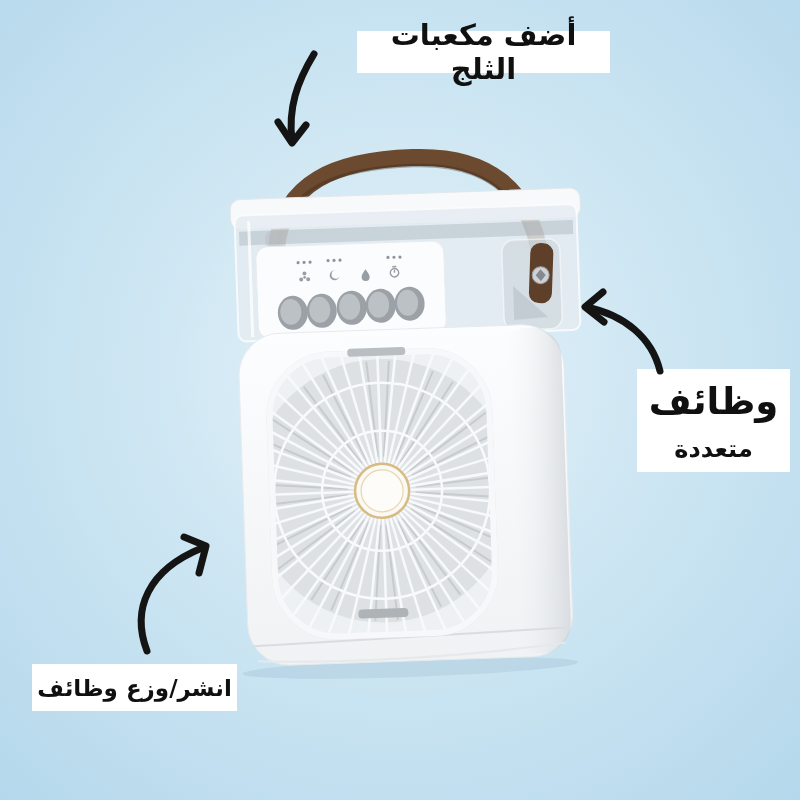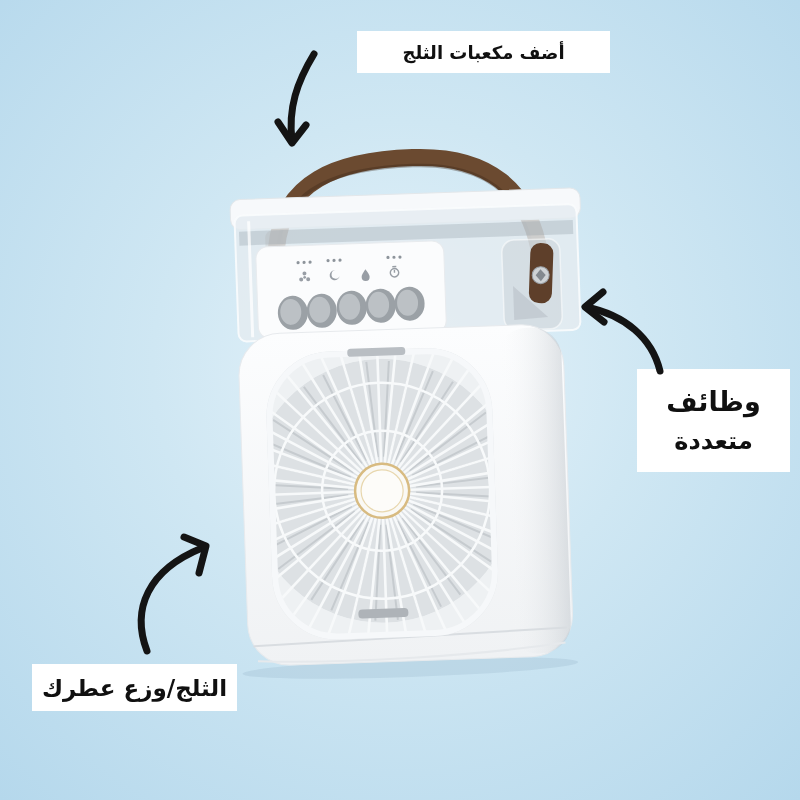--- a/index.html
+++ b/index.html
@@ -10,23 +10,23 @@
       var(--bg-mid,#cfe7f3) 42%,
       var(--bg-edge,#b5d8ec) 100%);
     font-family:"DejaVu Sans",sans-serif;
   }
   .layer{position:absolute;left:0;top:0;width:800px;height:800px;}
   .label{
     position:absolute;background:var(--label-bg,#ffffff);color:var(--label-text,#101010);
     font-weight:700;direction:rtl;text-align:center;
     display:flex;align-items:center;justify-content:center;
   }
-  .label-top{left:357px;top:31px;width:253px;height:42px;font-size:18px;}
+  .label-top{left:357px;top:31px;width:253px;height:42px;font-size:29px;}
   .label-right{left:637px;top:369px;width:153px;height:103px;flex-direction:column;line-height:1.55;}
-  .label-right .l1{font-size:27px;}
+  .label-right .l1{font-size:37px;}
   .label-right .l2{font-size:24px;}
   .label-bottom{left:32px;top:664px;width:205px;height:47px;font-size:23px;}
   .arrow{stroke:var(--arrow,#141414);stroke-width:7;fill:none;stroke-linecap:round;stroke-linejoin:round;}
 </style>
 </head>
 <body>
 
 <div class="stage">
 
   <svg class="layer" viewBox="0 0 800 800" aria-hidden="true">
@@ -247,21 +247,21 @@
     </g>
   </svg>
 
   <div class="label label-top">أضف مكعبات الثلج</div>
 
   <div class="label label-right">
     <span class="l1">وظائف</span>
     <span class="l2">متعددة</span>
   </div>
 
-  <div class="label label-bottom">الثلج/وزع عطرك</div>
+  <div class="label label-bottom">انشر/وزع وظائف</div>
 
   <svg class="layer" viewBox="0 0 800 800" aria-hidden="true">
     <g>
       <path class="arrow" d="M314,54 C297,82 288,108 292,141"></path>
       <path class="arrow" d="M278,122 L292,143 L306,125"></path>
     </g>
     <g>
       <path class="arrow" d="M660,371 C652,338 625,315 586,307"></path>
       <path class="arrow" d="M603,292 L585,307 L604,322"></path>
     </g>

